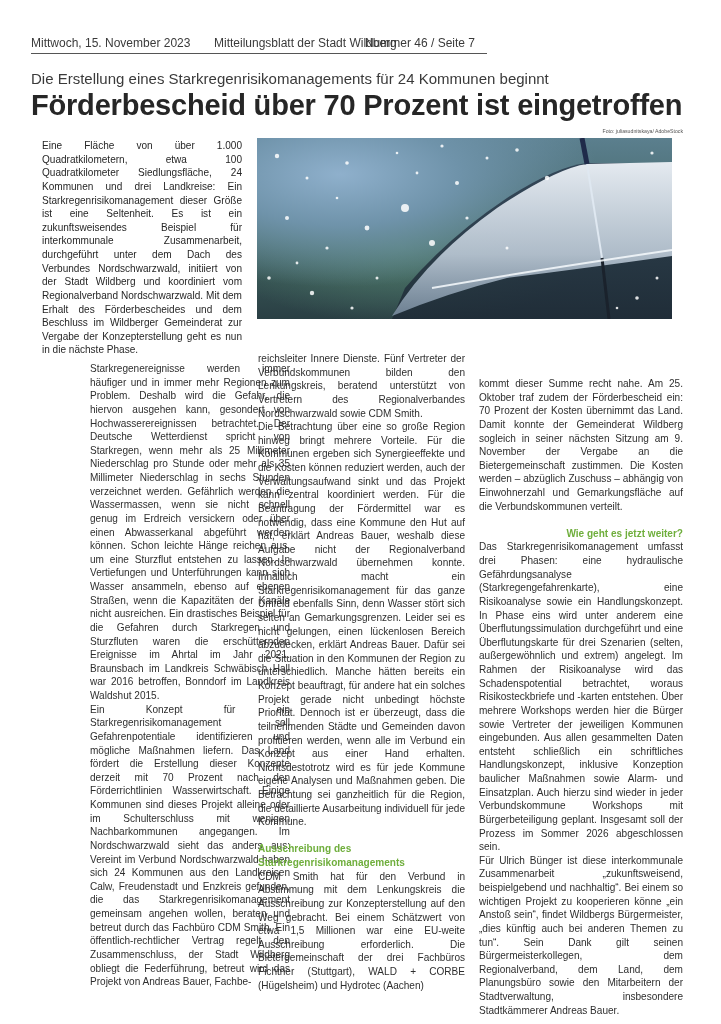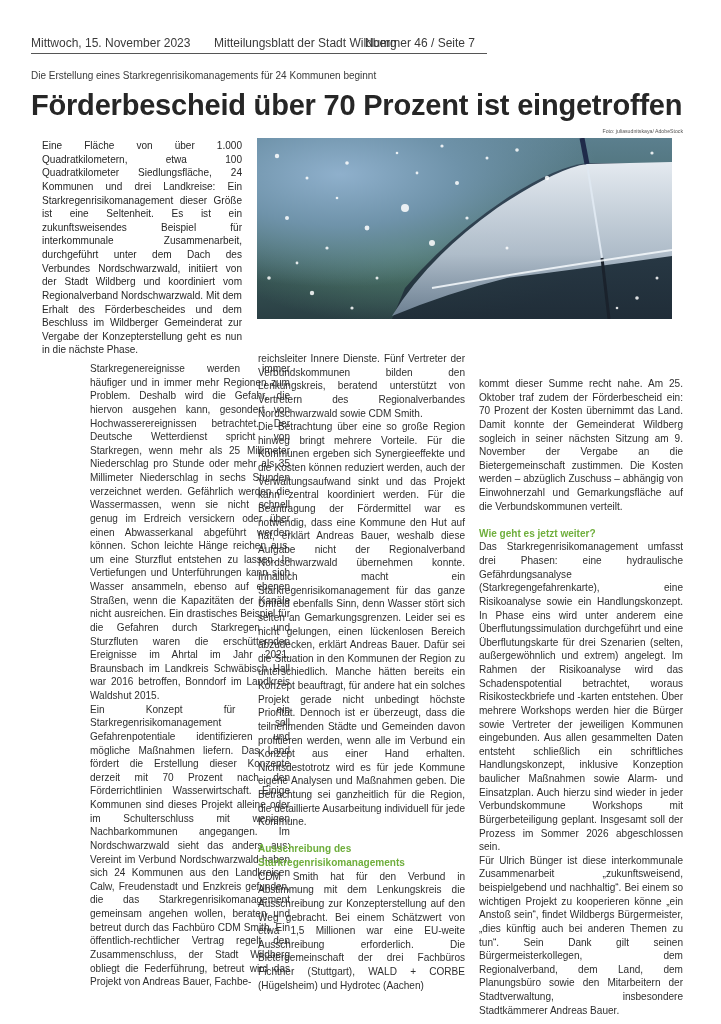--- a/index.html
+++ b/index.html
@@ -4,21 +4,21 @@
 <style>
   html, body { margin:0; padding:0; background:#ffffff; }
   body { width:721px; height:1024px; position:relative; overflow:hidden;
          font-family:"Liberation Sans", sans-serif; color:#2a2a2a; }
   .header { position:absolute; left:31px; top:33px; width:456px; height:20px;
             border-bottom:1.3px solid #555; font-size:12px; color:#3a3a3a; }
   .header span { position:absolute; top:3px; white-space:nowrap; }
   .hdr-left { left:0; }
   .hdr-center { left:183px; }
   .hdr-right { right:12px; }
-  .kicker { position:absolute; left:31px; top:70px; font-size:10px; color:#3a3a3a; white-space:nowrap; }
+  .kicker { position:absolute; left:31px; top:70px; font-size:15px; color:#3a3a3a; white-space:nowrap; }
   .headline { position:absolute; left:30px; top:88px; font-size:29px; font-weight:bold;
               color:#262626; white-space:nowrap; letter-spacing:-0.2px; }
   .credit { position:absolute; right:38px; top:128px; font-size:5.2px; color:#555; white-space:nowrap; }
   .photo { position:absolute; left:257px; top:138px; width:415px; height:181px; overflow:hidden;
            background: radial-gradient(ellipse at 20% 20%, #8fb0cc 0%, #6f93aa 25%, transparent 55%),
                        radial-gradient(ellipse at 35% 60%, #4f7a6a 0%, transparent 50%),
                        linear-gradient(180deg, #5b7f8e 0%, #3f625f 55%, #2a3f44 100%); }
   .photo svg { position:absolute; left:0; top:0; width:100%; height:100%; }
   .col { position:absolute; font-size:10.05px; line-height:13.62px; text-align:justify; color:#2e2e2e; }
   .col p { margin:0; }
@@ -103,16 +103,16 @@
 
 <div class="col c2">
   <p>reichsleiter Innere Dienste. Fünf Vertreter der Verbundskommunen bilden den Lenkungskreis, beratend unterstützt von Vertretern des Regionalverbandes Nordschwarzwald sowie CDM Smith.</p>
   <p>Die Betrachtung über eine so große Region hinweg bringt mehrere Vorteile. Für die Kommunen ergeben sich Synergieeffekte und die Kosten können reduziert werden, auch der Verwaltungsaufwand sinkt und das Projekt kann zentral koordiniert werden. Für die Beantragung der Fördermittel war es notwendig, dass eine Kommune den Hut auf hat, erklärt Andreas Bauer, weshalb diese Aufgabe nicht der Regionalverband Nordschwarzwald übernehmen konnte. Inhaltlich macht ein Starkregenrisikomanagement für das ganze Umfeld ebenfalls Sinn, denn Wasser stört sich selten an Gemarkungsgrenzen. Leider sei es nicht gelungen, einen lückenlosen Bereich abzudecken, erklärt Andreas Bauer. Dafür sei die Situation in den Kommunen der Region zu unterschiedlich. Manche hätten bereits ein Konzept beauftragt, für andere hat ein solches Projekt gerade nicht unbedingt höchste Priorität. Dennoch ist er überzeugt, dass die teilnehmenden Städte und Gemeinden davon profitieren werden, wenn alle im Verbund ein Konzept aus einer Hand erhalten. Nichtsdestotrotz wird es für jede Kommune eigene Analysen und Maßnahmen geben. Die Betrachtung sei ganzheitlich für die Region, die detaillierte Ausarbeitung individuell für jede Kommune.</p>
   <p class="sub" style="text-align:left;">Ausschreibung des Starkregenrisikomanagements</p>
   <p>CDM Smith hat für den Verbund in Abstimmung mit dem Lenkungskreis die Ausschreibung zur Konzepterstellung auf den Weg gebracht. Bei einem Schätzwert von etwa 1,5 Millionen war eine EU-weite Ausschreibung erforderlich. Die Bietergemeinschaft der drei Fachbüros Fichtner (Stuttgart), WALD + CORBE (Hügelsheim) und Hydrotec (Aachen)</p>
 </div>
 
 <div class="col c3">
   <p>kommt dieser Summe recht nahe. Am 25. Oktober traf zudem der Förderbescheid ein: 70 Prozent der Kosten übernimmt das Land. Damit konnte der Gemeinderat Wildberg sogleich in seiner nächsten Sitzung am 9. November der Vergabe an die Bietergemeinschaft zustimmen. Die Kosten werden – abzüglich Zuschuss – abhängig von Einwohnerzahl und Gemarkungsfläche auf die Verbundskommunen verteilt.</p>
-  <p class="sub" style="text-align:left;">Wie geht es jetzt weiter?</p>
+  <p class="sub" style="text-align:right;">Wie geht es jetzt weiter?</p>
   <p>Das Starkregenrisikomanagement umfasst drei Phasen: eine hydraulische Gefährdungsanalyse (Starkregengefahrenkarte), eine Risikoanalyse sowie ein Handlungskonzept. In Phase eins wird unter anderem eine Überflutungssimulation durchgeführt und eine Überflutungskarte für drei Szenarien (selten, außergewöhnlich und extrem) angelegt. Im Rahmen der Risikoanalyse wird das Schadenspotential betrachtet, woraus Risikosteckbriefe und -karten entstehen. Über mehrere Workshops werden hier die Bürger sowie Vertreter der jeweiligen Kommunen eingebunden. Aus allen gesammelten Daten entsteht schließlich ein schriftliches Handlungskonzept, inklusive Konzeption baulicher Maßnahmen sowie Alarm- und Einsatzplan. Auch hierzu sind wieder in jeder Verbundskommune Workshops mit Bürgerbeteiligung geplant. Insgesamt soll der Prozess im Sommer 2026 abgeschlossen sein.</p>
   <p>Für Ulrich Bünger ist diese interkommunale Zusammenarbeit „zukunftsweisend, beispielgebend und nachhaltig“. Bei einem so wichtigen Projekt zu kooperieren könne „ein Anstoß sein“, findet Wildbergs Bürgermeister, „dies künftig auch bei anderen Themen zu tun“. Sein Dank gilt seinen Bürgermeisterkollegen, dem Regionalverband, dem Land, dem Planungsbüro sowie den Mitarbeitern der Stadtverwaltung, insbesondere Stadtkämmerer Andreas Bauer.</p>
 </div>
 
 </body></html>

